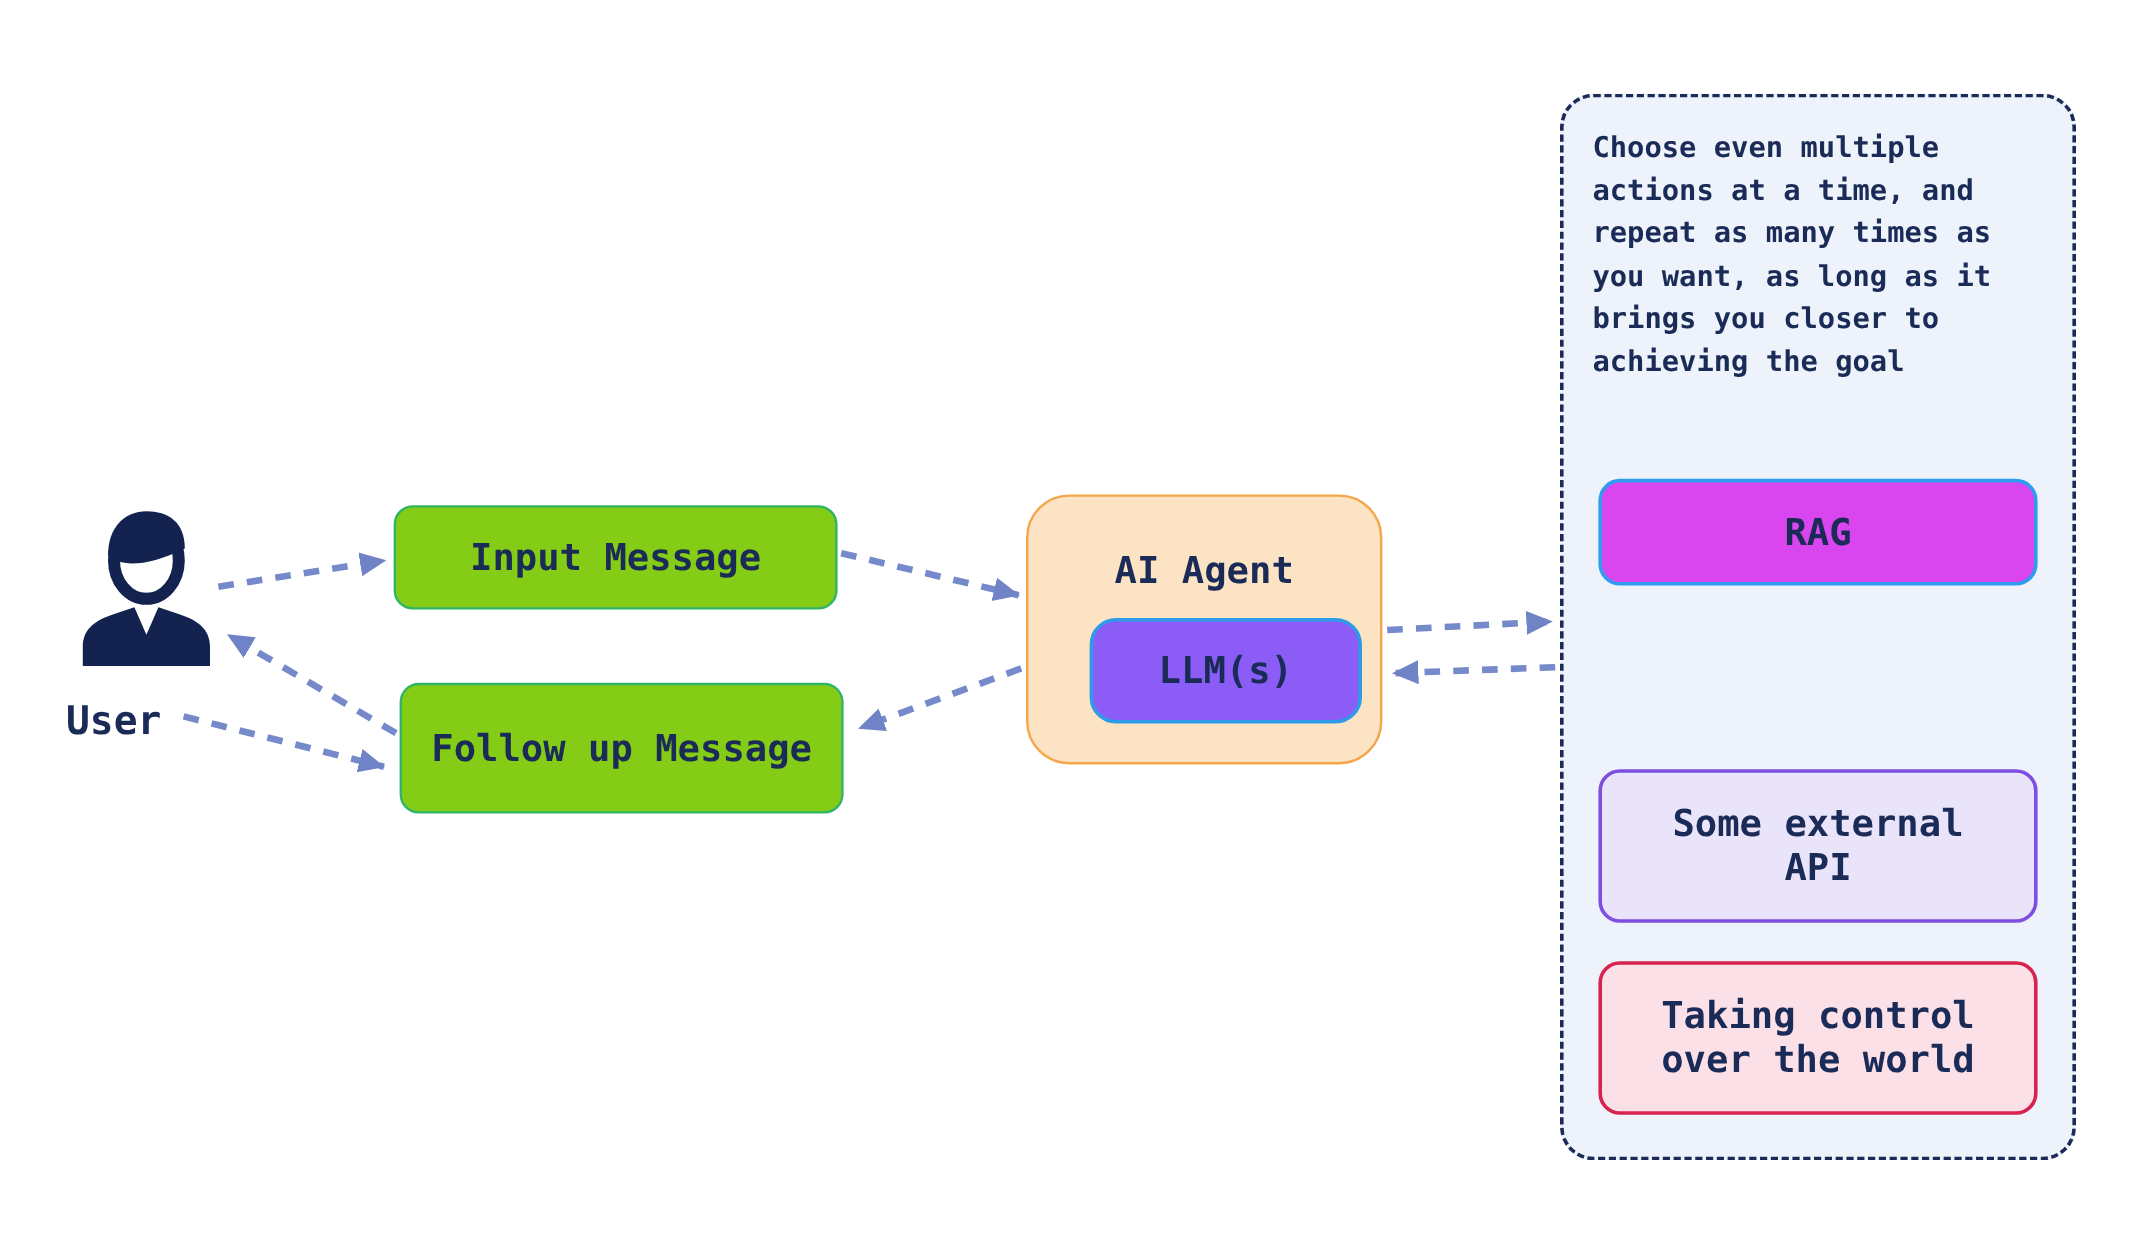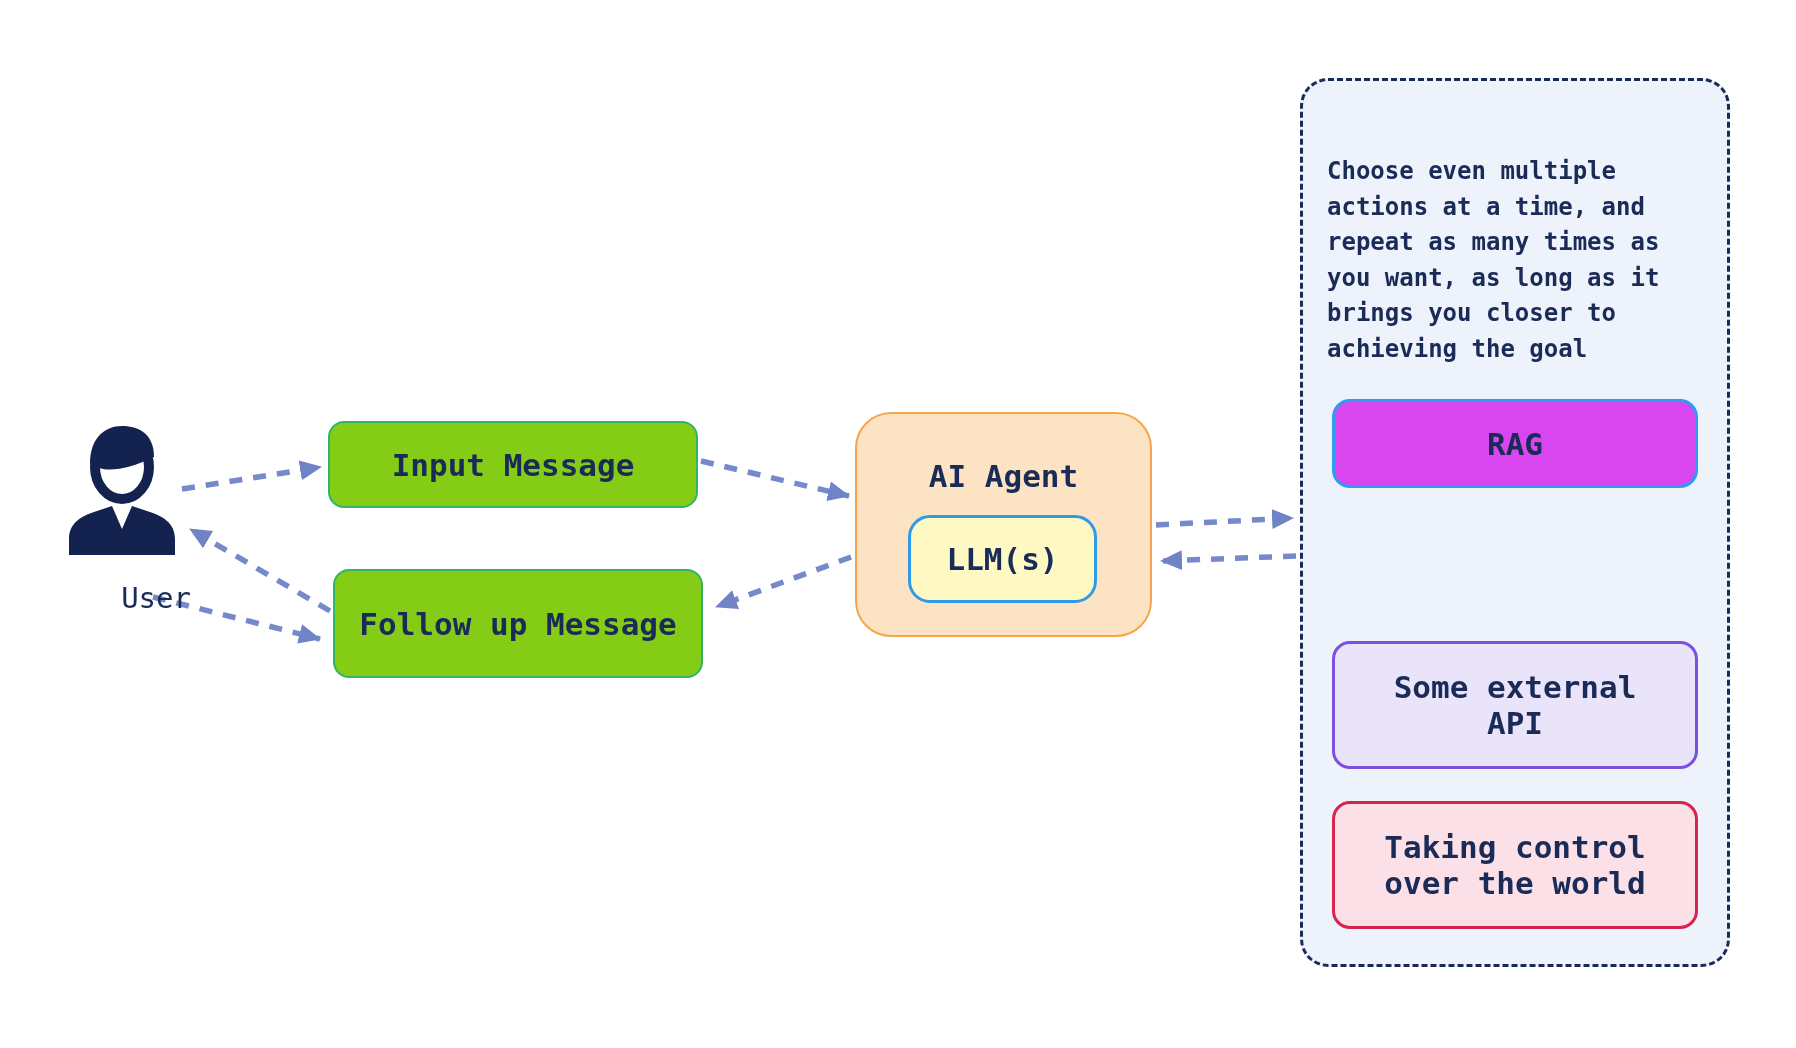--- a/index.html
+++ b/index.html
@@ -56,22 +56,22 @@
     display: block;
   }
   .agent-label {
     position: absolute;
     left: 0; right: 0; top: 44px;
     text-align: center;
     font-weight: bold;
     font-size: 31px;
   }
   .node-llm {
-    left: 908px; top: 515px; width: 189px; height: 88px;
-    background: #fef9c3;
+    left: 908px; top: 515px; width: 227px; height: 88px;
+    background: #8b5cf6;
     border: 3px solid #2E9BE8;
     border-radius: 22px;
   }
 
   .panel {
     position: absolute;
     left: 1300px; top: 78px; width: 430px; height: 889px;
     box-sizing: border-box;
     background: #EDF2FB;
     border: 3px dashed #1A2B57;
@@ -79,21 +79,20 @@
   }
   .panel-note {
     position: absolute;
     left: 1327px; top: 106px; width: 386px;
     font-size: 24px;
     line-height: 35.5px;
     font-weight: bold;
     white-space: pre-line;
     text-align: left;
     color: #1A2B57;
-    margin-top: 48px;
   }
   .panel-item {
     left: 1332px;
     width: 366px;
     border-radius: 18px;
     line-height: 36px;
   }
   .item-rag  { top: 399px; height: 89px;  background: #d946ef; border: 3px solid #2E9BF0; }
   .item-web  { top: 520px; height: 89px;  background: #FCE4C3; border: 3px solid #F09A10; }
   .item-api  { top: 641px; height: 128px; background: #EAE4FB; border: 3px solid #7C4FE0; }
@@ -106,23 +105,23 @@
   }
   .user-icon-svg {
     position: absolute;
     left: 3px; top: 0;
     width: 130px; height: 132px;
   }
   .user-label {
     position: absolute;
     left: 0; top: 158px;
     width: 136px;
-    text-align: right;
-    font-weight: normal;
-    font-size: 29px;
+    text-align: left;
+    font-weight: bold;
+    font-size: 33px;
     color: #1A2B57;
   }
 </style>
 </head>
 <body>
 
 <div class="stage">
 
   <svg class="arrows">
     <defs>

